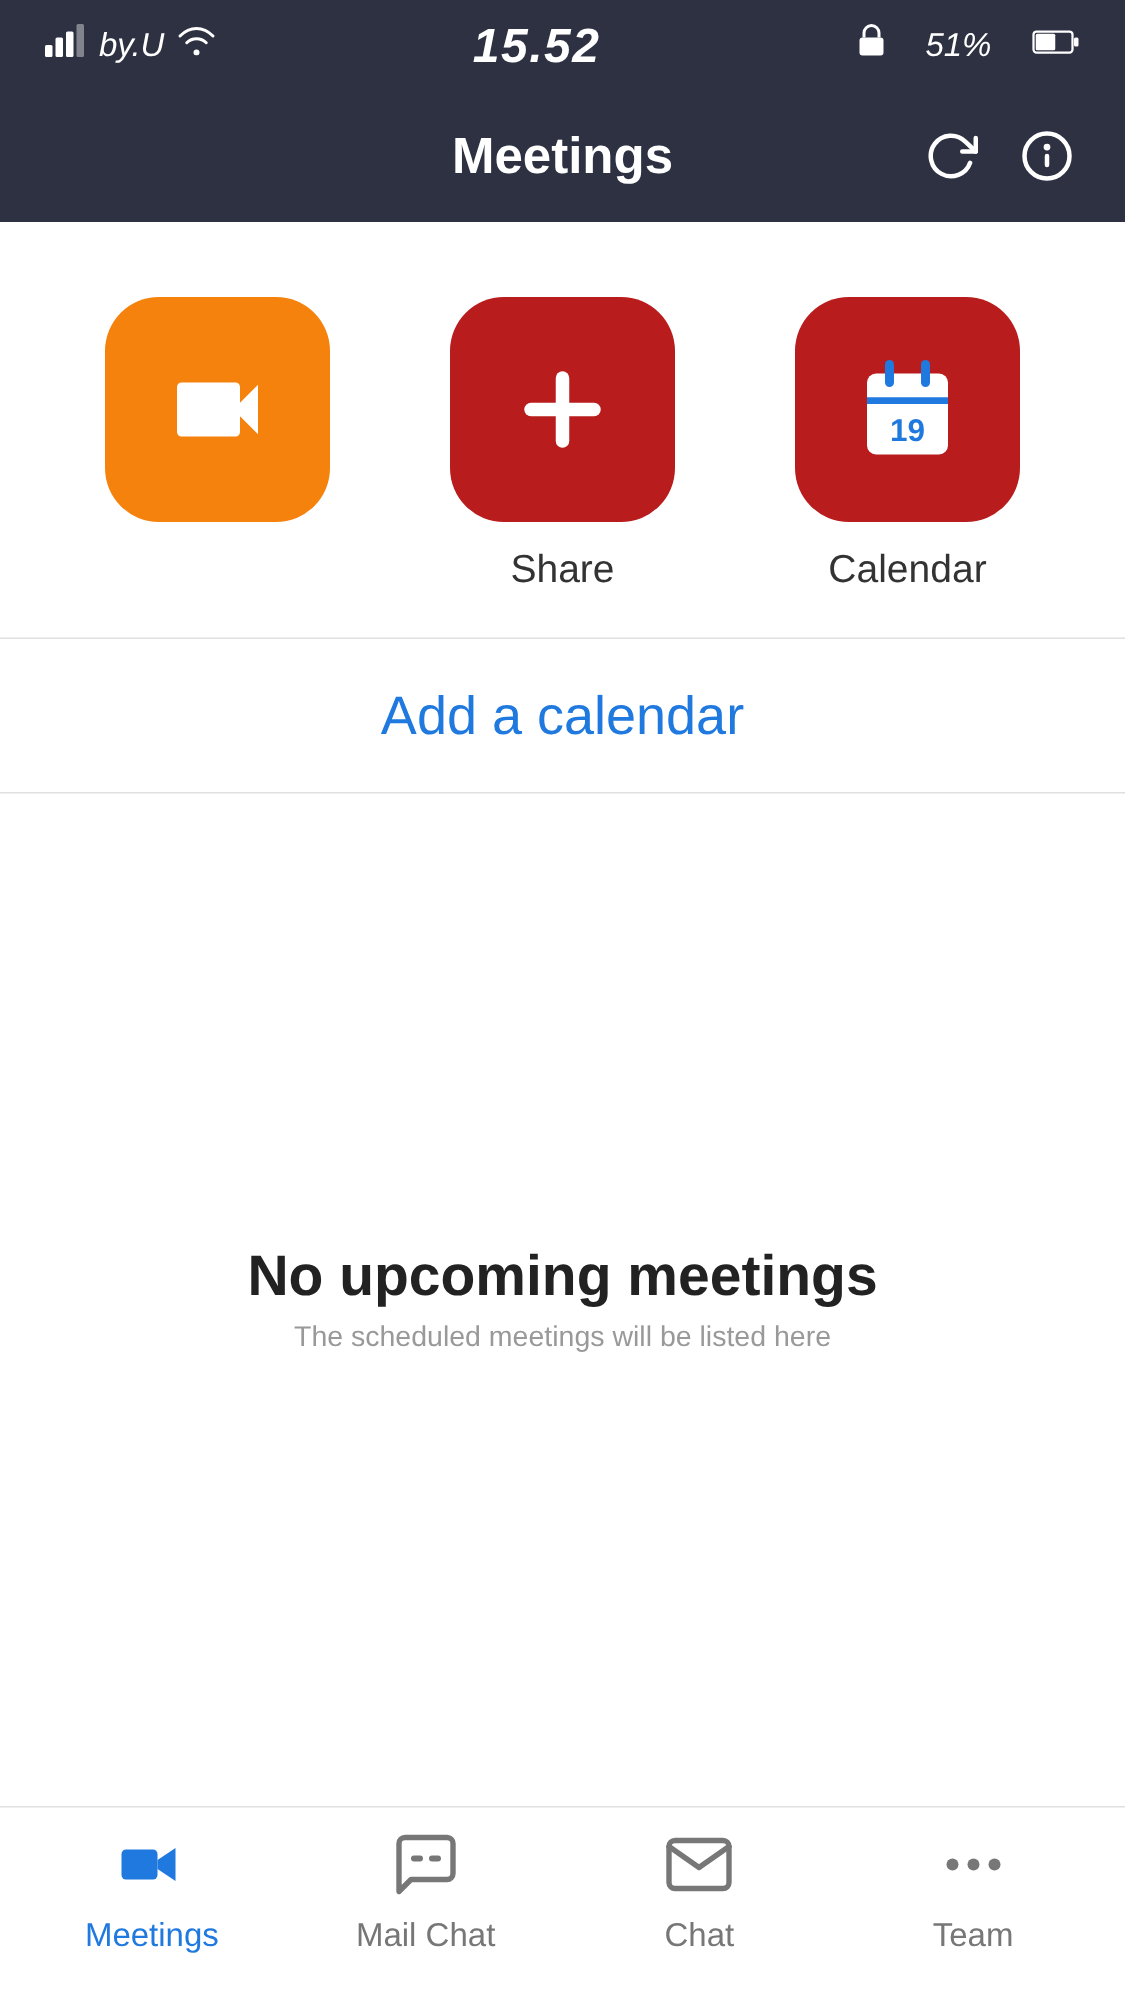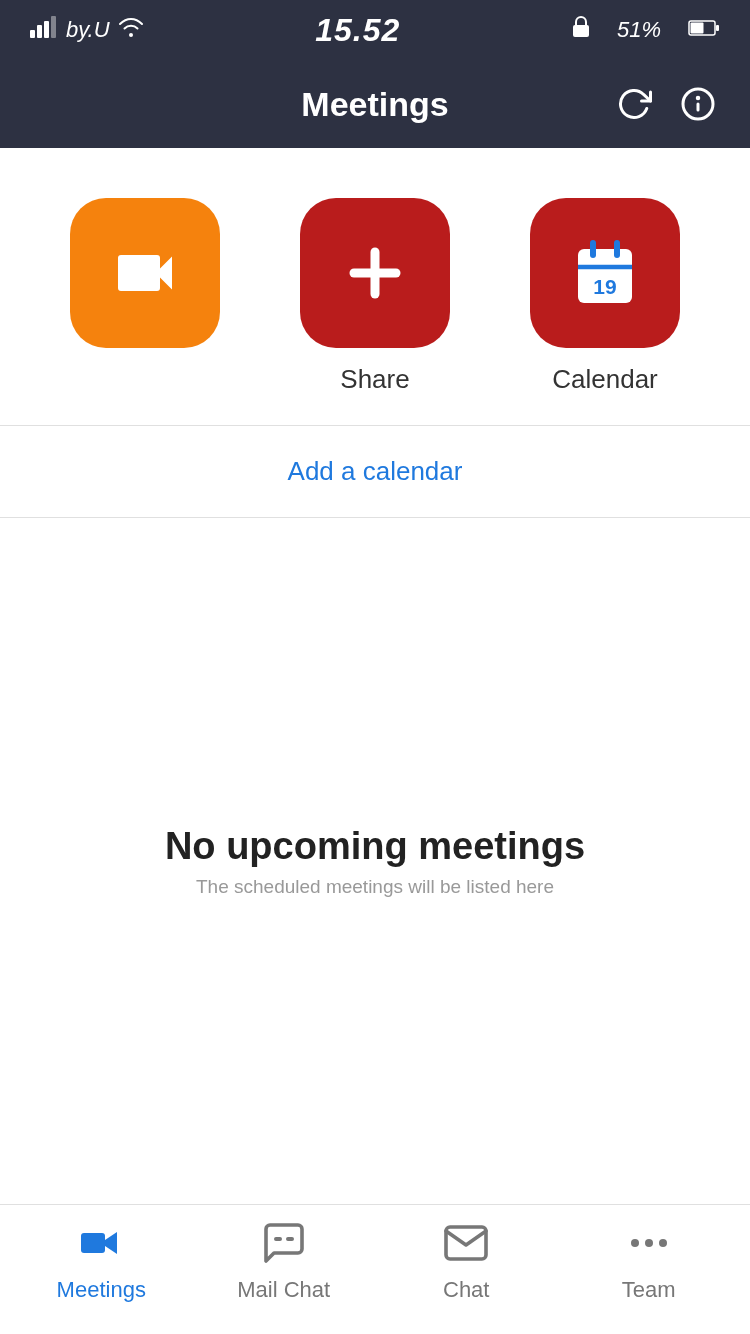--- a/index.html
+++ b/index.html
@@ -127,21 +127,21 @@
     }
 
     
     .add-calendar {
       padding: 30px;
       text-align: center;
       cursor: pointer;
     }
     .add-calendar-text {
       color: #1f79de;
-      font-size: 26px;
+      font-size: 36px;
     }
 
     
     .empty-state {
       flex: 1;
       display: flex;
       flex-direction: column;
       align-items: center;
       justify-content: center;
       padding: 40px;

